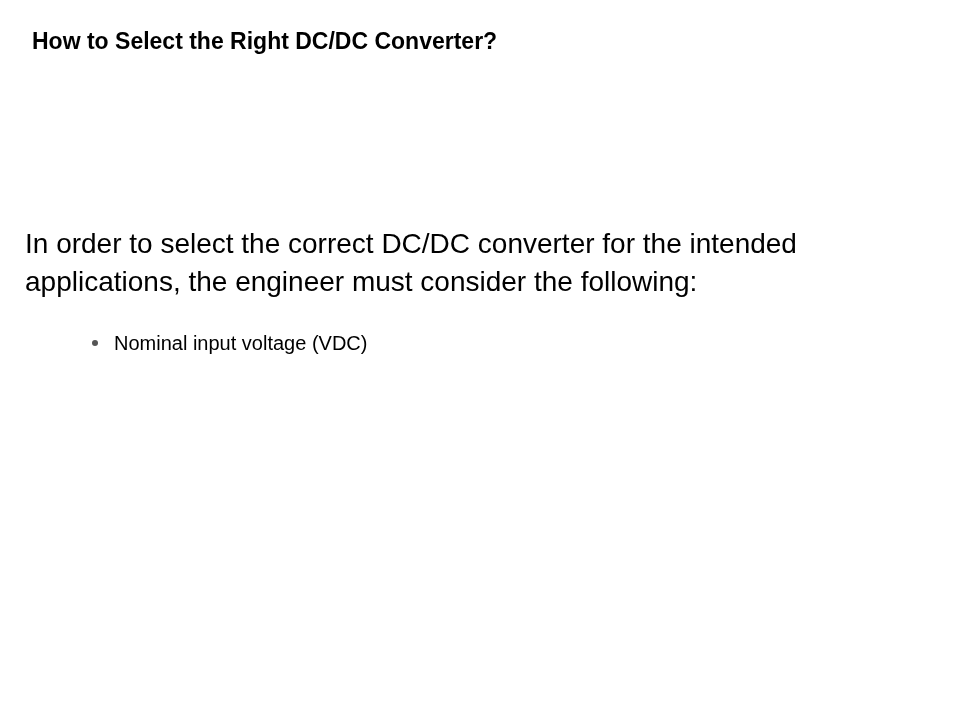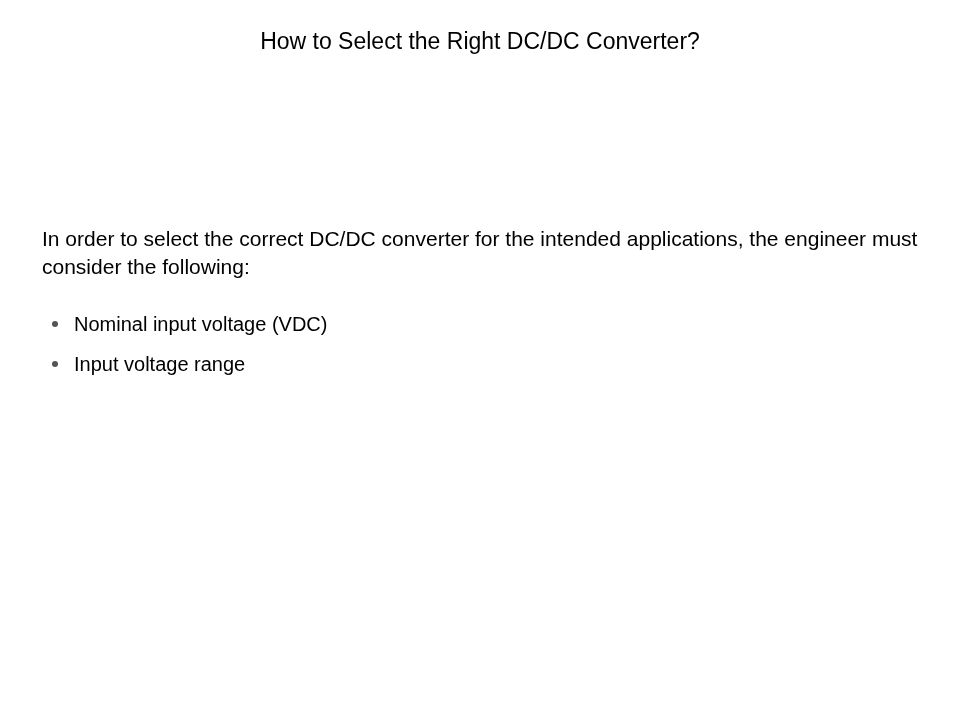--- a/index.html
+++ b/index.html
@@ -9,34 +9,34 @@
     }
     body {
       width: 960px;
       height: 720px;
       background: #ffffff;
       font-family: Verdana, Geneva, sans-serif;
       color: #000000;
       position: relative;
     }
     .title {
-      text-align: center;
-      font-weight: normal;
+      font-weight: bold;
       font-size: 23px;
       padding-top: 28px;
+      padding-left: 32px;
     }
     .intro {
-      font-size: 21px;
+      font-size: 28px;
       line-height: 1.35;
-      padding-left: 42px;
+      padding-left: 25px;
       padding-right: 40px;
       padding-top: 170px;
     }
     .bullets {
-      padding-left: 52px;
+      padding-left: 92px;
       padding-top: 28px;
     }
     .bullet-item {
       display: flex;
       align-items: flex-start;
       margin-bottom: 12px;
       font-size: 20px;
       line-height: 1.4;
     }
     .bullet-dot {
@@ -57,17 +57,13 @@
 
 <div class="title">How to Select the Right DC/DC Converter?</div>
 
 <div class="intro">In order to select the correct DC/DC converter for the intended applications, the engineer must consider the following:</div>
 
 <div class="bullets">
   <div class="bullet-item">
     <div class="bullet-dot"></div>
     <div class="bullet-text">Nominal input voltage (VDC)</div>
   </div>
-  <div class="bullet-item">
-    <div class="bullet-dot"></div>
-    <div class="bullet-text">Input voltage range</div>
-  </div>
 </div>
 
 </body></html>

